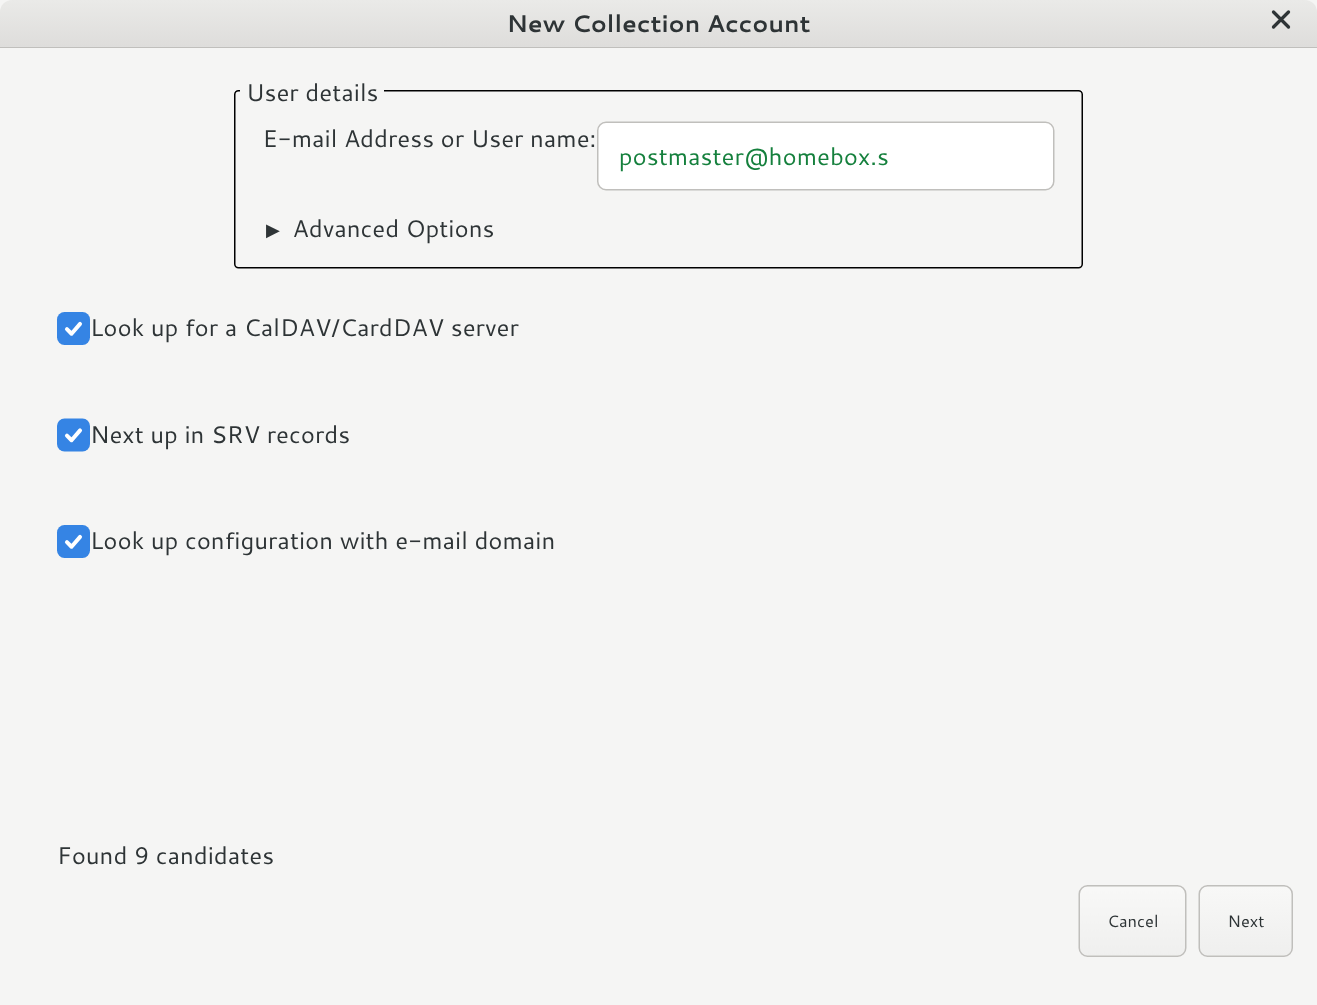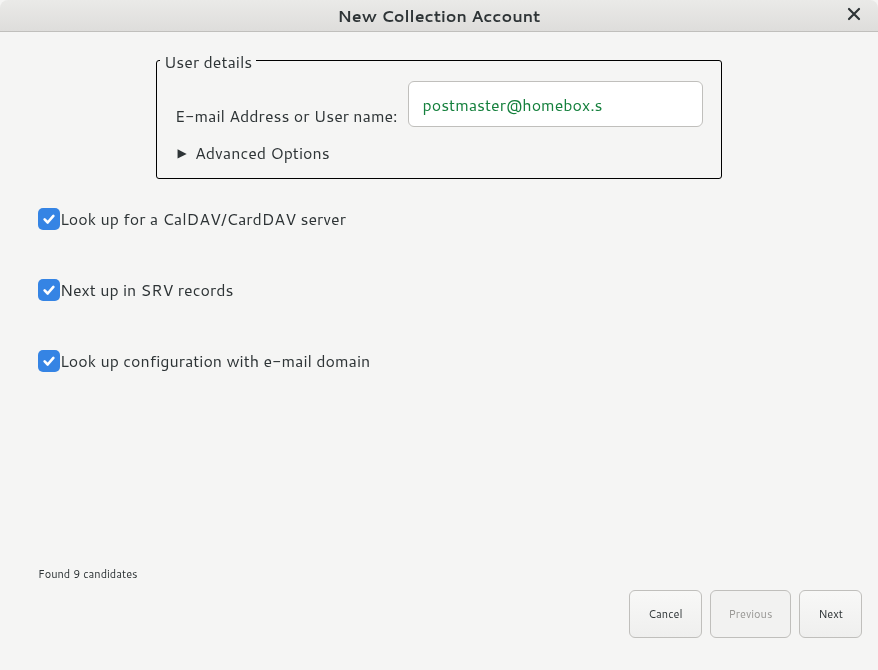--- a/index.html
+++ b/index.html
@@ -66,22 +66,21 @@
       position: absolute;
       top: -11px;
       left: 3px;
       background: #f5f5f4;
       padding: 0 4px;
       font-size: 16px;
       color: #2e3436;
     }
     .field-row {
       display: flex;
-      align-items: flex-end;
-      gap: 10px;
+      align-items: flex-start;
       margin-bottom: 14px;
     }
     .field-label {
       text-align: right;
       font-size: 16px;
       color: #2e3436;
     }
     .text-input {
       flex: 1;
       height: 46px;
@@ -139,21 +138,21 @@
     }
     .checkbox-label {
       font-size: 16px;
       color: #2e3436;
       cursor: pointer;
     }
     .status-area {
       position: absolute;
       left: 38px;
       bottom: 72px;
-      font-size: 11px;
+      font-size: 16px;
       color: #2e3436;
     }
     .button-bar {
       position: absolute;
       right: 16px;
       bottom: 16px;
       display: flex;
       gap: 8px;
     }
     .btn {
@@ -227,17 +226,16 @@
           <path d="M3 8.5 L6.5 12 L13 4.5"></path>
         </svg>
     </span>
     <span class="checkbox-label">Look up configuration with e-mail domain</span>
   </div>
 
   <div class="status-area">Found 9 candidates</div>
 
   <div class="button-bar">
     <button class="btn">Cancel</button>
-    <button class="btn" disabled="">Previous</button>
     <button class="btn">Next</button>
   </div>
 
 </div>
 
 </body></html>

